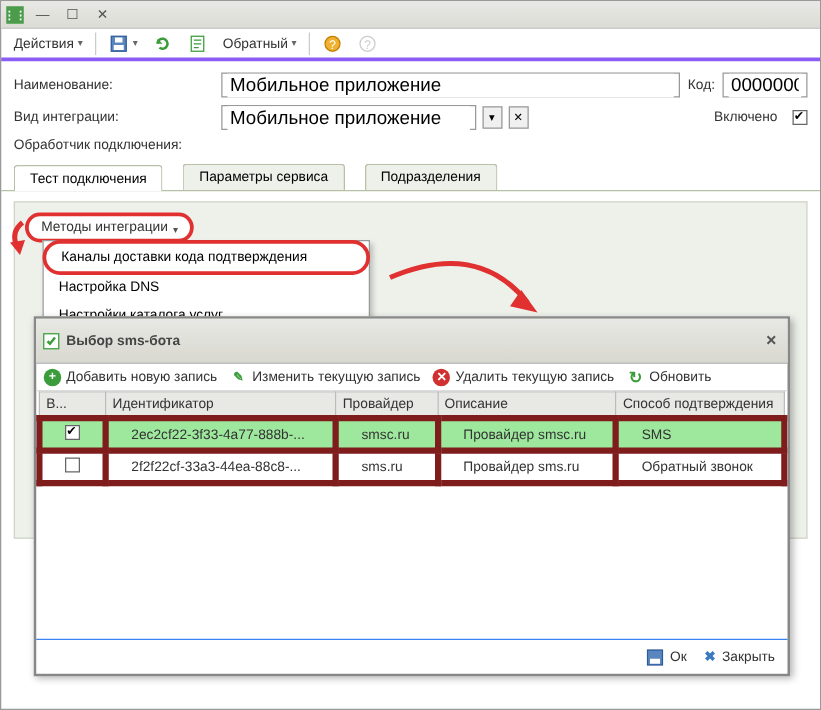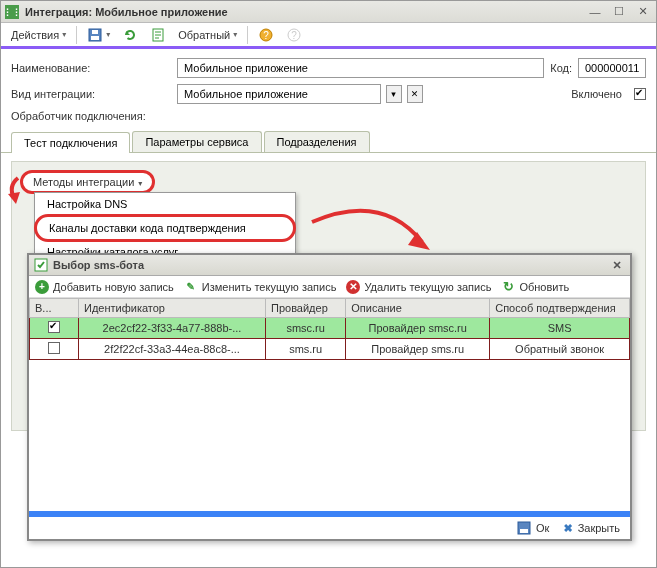--- a/index.html
+++ b/index.html
@@ -10,62 +10,61 @@
   .titlebar .title { font-weight: bold; font-size: 11px; color: #333; flex: 1; }
   .winbtn { width: 18px; height: 16px; display: flex; align-items: center; justify-content: center; color: #555; cursor: pointer; font-size: 11px; }
   .toolbar { height: 26px; display: flex; align-items: center; padding: 0 6px; gap: 4px; border-bottom: 3px solid #8b5cf6; }
   .toolbar-lnk { display: flex; align-items: center; gap: 3px; padding: 2px 4px; color: #333; cursor: pointer; }
   .toolbar-lnk svg, .toolbar-lnk .ico { width: 16px; height: 16px; }
   .toolbar-sep { width: 1px; height: 18px; background: #ccc; margin: 0 2px; }
   .dd-arrow { font-size: 8px; color: #666; }
   .formrow { display: flex; align-items: center; padding: 3px 10px; gap: 6px; }
   .formrow label { width: 160px; color: #333; }
   .input { flex: 1; height: 20px; border: 1px solid #999; padding: 0 4px; background: #fff; display: flex; align-items: center; }
-  .input input { border: none; outline: none; width: 100%; font-size: 11px; }
+  .input input { border: none; outline: none; width: 100%; font-size: 15px; }
   .minbtn { width: 16px; height: 18px; border: 1px solid #999; margin-left: -1px; display: flex; align-items: center; justify-content: center; background: #f0f0f0; cursor: pointer; font-size: 9px; }
   .rightlbl { color: #333; }
-  .tabs { display: flex; padding: 6px 10px 0 10px; gap: 2px; border-bottom: 1px solid #b8c0a8; }
+  .tabs { display: flex; padding: 6px 10px 0 10px; gap: 16px; border-bottom: 1px solid #b8c0a8; }
   .tab { padding: 4px 12px; border: 1px solid #b8c0a8; border-bottom: none; background: #eef0ea; cursor: pointer; border-radius: 3px 3px 0 0; }
   .tab.active { background: #fff; position: relative; top: 1px; }
   .panel-block { margin: 8px 10px 0 10px; background: #eef0ea; border: 1px solid #d0d4c8; padding: 8px 0 0 0; height: 270px; position: relative; }
   .dropdown-btn { display: inline-flex; align-items: flex-end; gap: 4px; border: 3px solid #e03030; border-radius: 14px; padding: 3px 10px; margin-left: 8px; background: #fff; cursor: pointer; color: #333; }
   .dropdown-arrow { font-size: 8px; color: #555; }
   .menu { position: absolute; top: 30px; left: 22px; background: #fff; border: 1px solid #999; width: 262px; box-shadow: 2px 2px 4px rgba(0,0,0,0.2); z-index: 3; }
   .menu-item { padding: 5px 12px; cursor: pointer; display: flex; align-items: center; }
   .menu-item.hl { border: 3px solid #e03030; border-radius: 14px; margin: -1px; }
   .red-arrow { position: absolute; top: 20px; left: 290px; z-index: 4; pointer-events: none; }
   .modal { position: absolute; top: 252px; left: 26px; width: 605px; height: 288px; border: 2px solid #888; background: #fff; box-shadow: 2px 2px 6px rgba(0,0,0,0.3); z-index: 5; display: flex; flex-direction: column; }
-  .modal-title { height: 21px; background: linear-gradient(#e8e8e4, #d8d8d0); display: flex; align-items: center; padding: 0 5px; gap: 5px; font-weight: bold; color: #444; border-bottom: 1px solid #aaa; }
+  .modal-title { height: 36px; background: linear-gradient(#e8e8e4, #d8d8d0); display: flex; align-items: center; padding: 0 5px; gap: 5px; font-weight: bold; color: #444; border-bottom: 1px solid #aaa; }
   .modal-title .close { margin-left: auto; cursor: pointer; width: 16px; height: 16px; display: flex; align-items: center; justify-content: center; color: #555; }
   .modal-tools { height: 22px; display: flex; align-items: center; padding: 0 6px; gap: 10px; border-bottom: 1px solid #ddd; }
   .mt-btn { display: flex; align-items: center; gap: 4px; cursor: pointer; color: #333; }
   .mt-btn .ci { width: 14px; height: 14px; display: flex; align-items: center; justify-content: center; border-radius: 50%; font-size: 10px; font-weight: bold; }
   .ci.add { background: #3a9c3a; color: #fff; }
   .ci.edit { color: #3a9c3a; }
   .ci.del { background: #d03030; color: #fff; }
   .ci.ref { color: #3a9c3a; font-size: 13px; }
   .grid { flex: 1; overflow: auto; }
   table.datagrid { width: 100%; border-collapse: collapse; }
   table.datagrid th { background: #e8e8e4; border: 1px solid #bbb; padding: 3px 5px; text-align: left; font-weight: normal; color: #333; }
   table.datagrid th.chkcol { width: 26px; }
-  table.datagrid td { border: 1px solid #7f1d1d; padding: 3px 18px; color: #333; text-align: center; }
+  table.datagrid td { border: 5px solid #7f1d1d; padding: 3px 18px; color: #333; }
   table.datagrid tr.sel td { background: #9ee89e; }
   .chk { width: 12px; height: 12px; border: 1px solid #666; display: inline-block; background: #fff; position: relative; }
   .chk.on::after { content: "✔"; position: absolute; top: -2px; left: 0; font-size: 10px; color: #000; }
-  .modal-footer { height: 28px; border-top: 6px solid #3b82f6; display: flex; align-items: center; justify-content: flex-end; gap: 14px; padding: 0 10px; }
+  .modal-footer { height: 28px; border-top: 1px solid #3b82f6; display: flex; align-items: center; justify-content: flex-end; gap: 14px; padding: 0 10px; }
   .ft-btn { display: flex; align-items: center; gap: 5px; cursor: pointer; color: #333; }
 </style>
 </head>
 <body>
 
 <div class="window">
 
   <div class="titlebar">
     <span class="logo">⋮⋮</span>
-    <span class="title">Интеграция: Мобильное приложение</span>
     <span class="winbtn">—</span>
     <span class="winbtn">☐</span>
     <span class="winbtn">✕</span>
   </div>
 
   <div class="toolbar">
     <span class="toolbar-lnk">
       <span>Действия</span>
         <span class="dd-arrow">▾</span>
     </span>
@@ -143,22 +142,22 @@
     <div class="tab">Подразделения</div>
   </div>
 
   <div class="panel-block">
     <span class="dropdown-btn">
       <span>Методы интеграции</span>
         <span class="dropdown-arrow">▾</span>
     </span>
 
     <div class="menu">
+      <div class="menu-item hl">Каналы доставки кода подтверждения</div>
       <div class="menu-item">Настройка DNS</div>
-      <div class="menu-item hl">Каналы доставки кода подтверждения</div>
       <div class="menu-item">Настройки каталога услуг</div>
     </div>
 
     <svg class="red-arrow" width="140" height="100">
       <path d="M10 40 Q80 10 120 60" fill="none" stroke="#e03030" stroke-width="4"></path>
       <path d="M115 50 L128 68 L106 63 Z" fill="#e03030"></path>
     </svg>
     <svg style="position:absolute;top:14px;left:-8px;z-index:4" width="30" height="30">
       <path d="M14 2 Q4 10 10 22" fill="none" stroke="#e03030" stroke-width="4"></path>
       <path d="M4 18 L12 28 L16 16 Z" fill="#e03030"></path>

